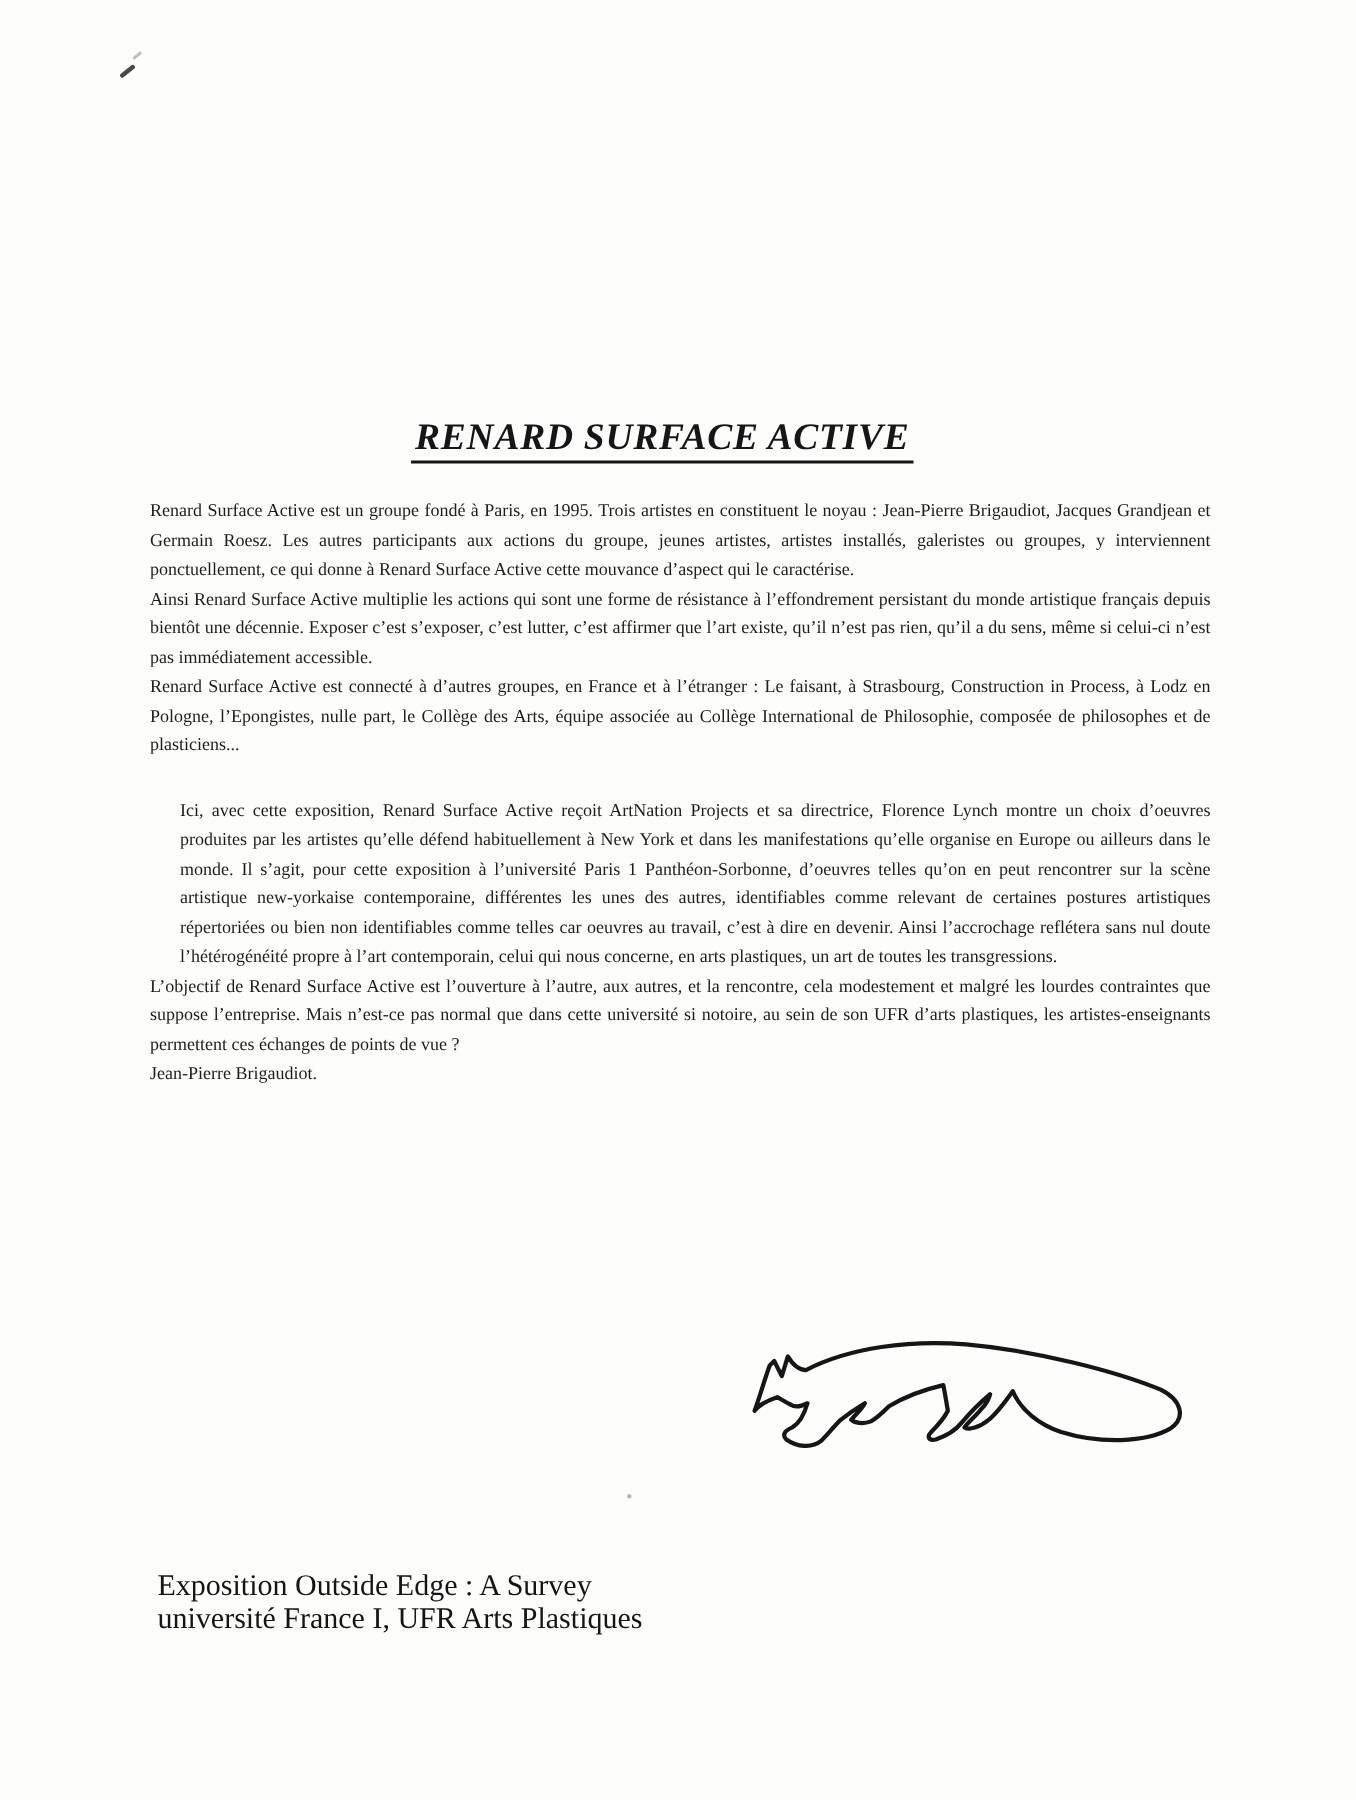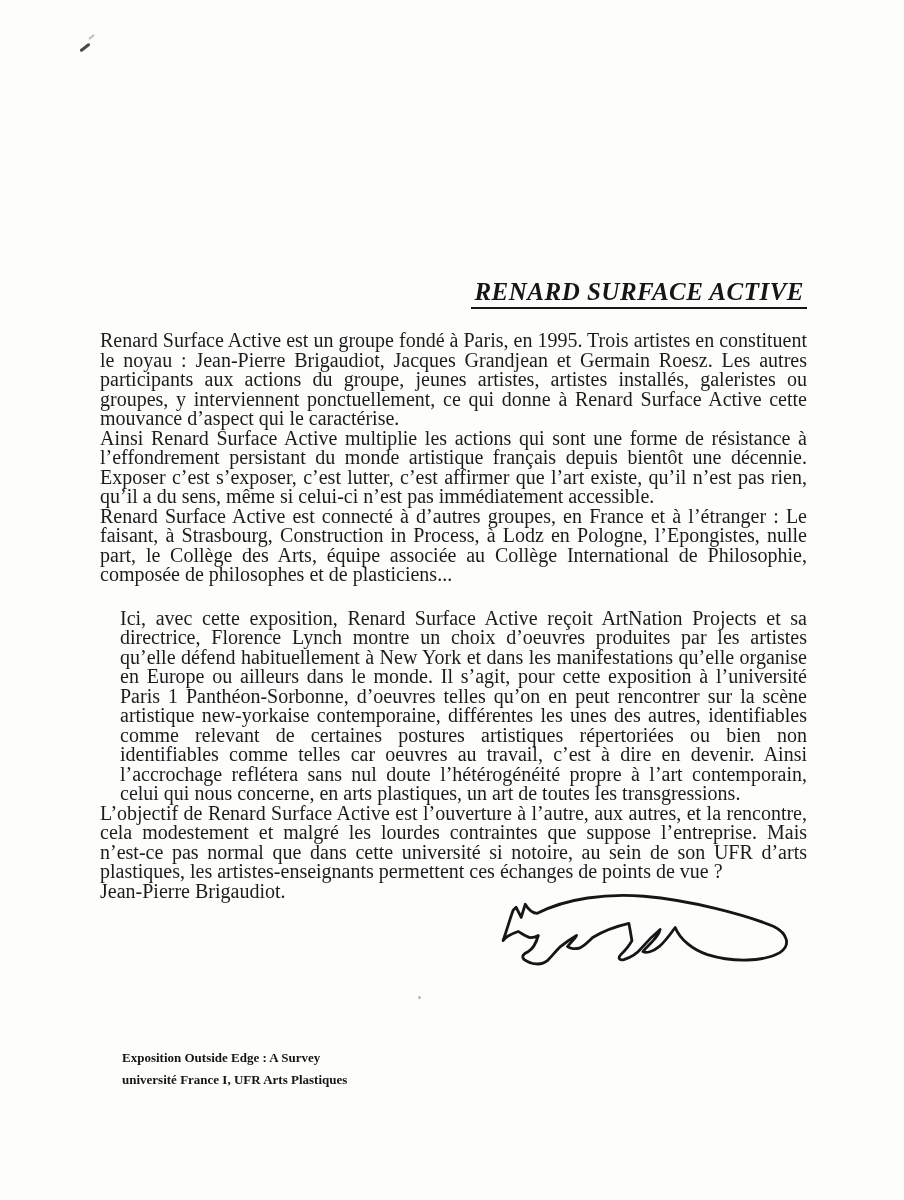--- a/index.html
+++ b/index.html
@@ -25,42 +25,42 @@
     left: 88px; top: 36px; width: 7px; height: 2px;
     transform: rotate(-40deg);
     background: #bdbdbd;
   }
   .pen-mark.m2 {
     left: 79px; top: 46px; width: 12px; height: 3px;
     transform: rotate(-38deg);
   }
   .title-wrap {
     position: absolute;
-    left: 100px;
+    left: 88px;
     top: 278px;
     width: 707px;
-    text-align: right;
+    text-align: center;
     font-family: Liberation Serif, serif;
   }
   .title-text {
     display: inline-block;
     font-size: 25px;
     font-weight: bold;
     font-style: italic;
     letter-spacing: 0.5px;
     color: #161616;
     border-bottom: 2.5px solid #161616;
     padding: 0 3px 1px 3px;
   }
   .body-text {
     position: absolute;
     left: 100px;
     top: 331px;
     width: 707px;
-    font-size: 20px;
+    font-size: 12px;
     line-height: 19.5px;
     text-align: justify;
     color: #1c1c1c;
   }
   .body-text p {
     margin: 0;
   }
   .body-text p.gap-before {
     margin-top: 24px;
     margin-left: 20px;
@@ -81,24 +81,24 @@
     left: 418px;
     top: 996px;
     width: 3px;
     height: 3px;
     background: #9a9a9a;
     border-radius: 50%;
     opacity: 0.7;
   }
   .footer {
     position: absolute;
-    left: 122px;
+    left: 105px;
     top: 1047px;
-    font-size: 13px;
-    font-weight: bold;
+    font-size: 20px;
+    font-weight: normal;
     line-height: 21.5px;
     color: #151515;
   }
 </style>
 </head>
 <body>
 
 <div class="page">
 
   <div class="pen-mark m1"></div>

